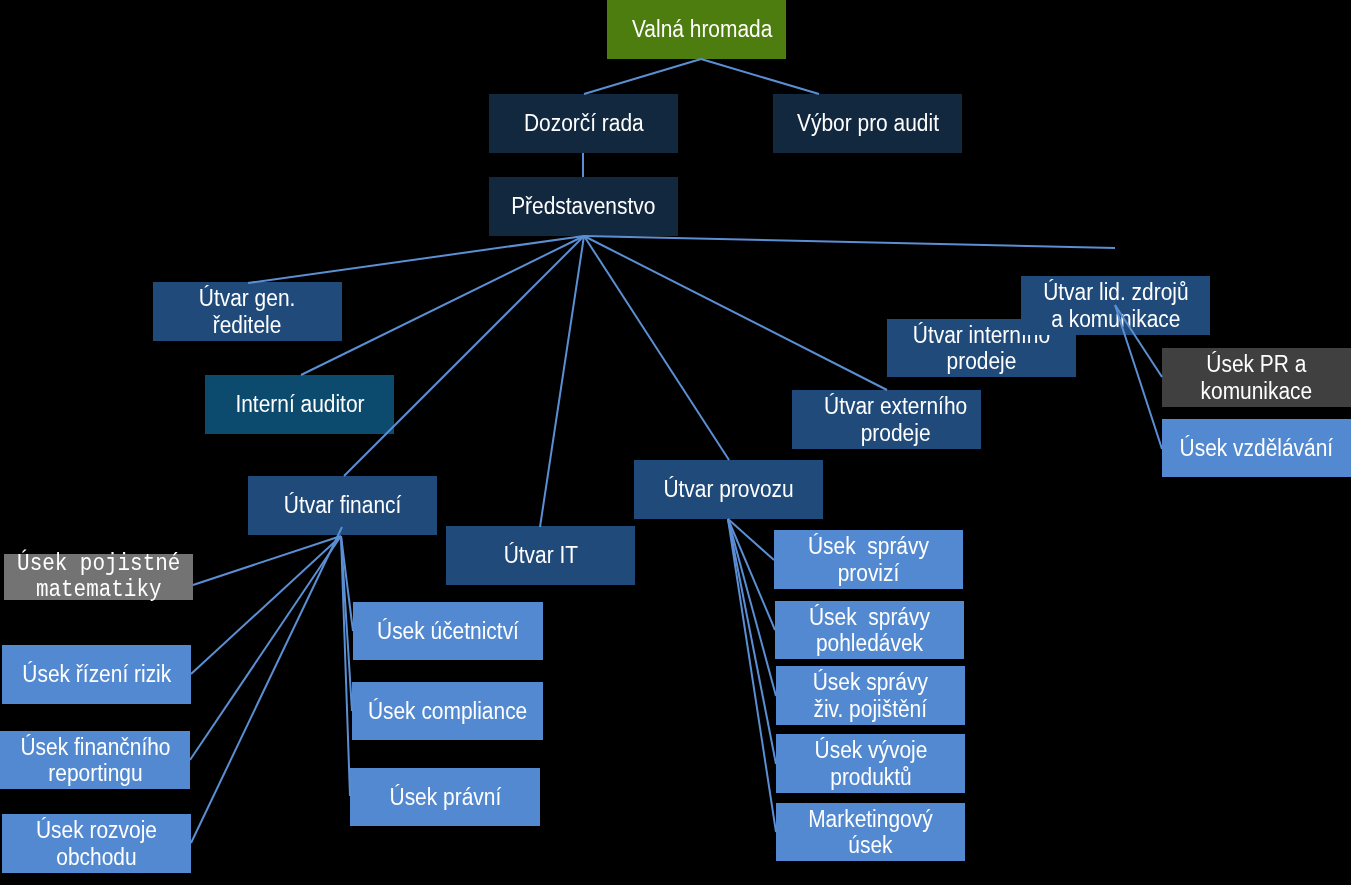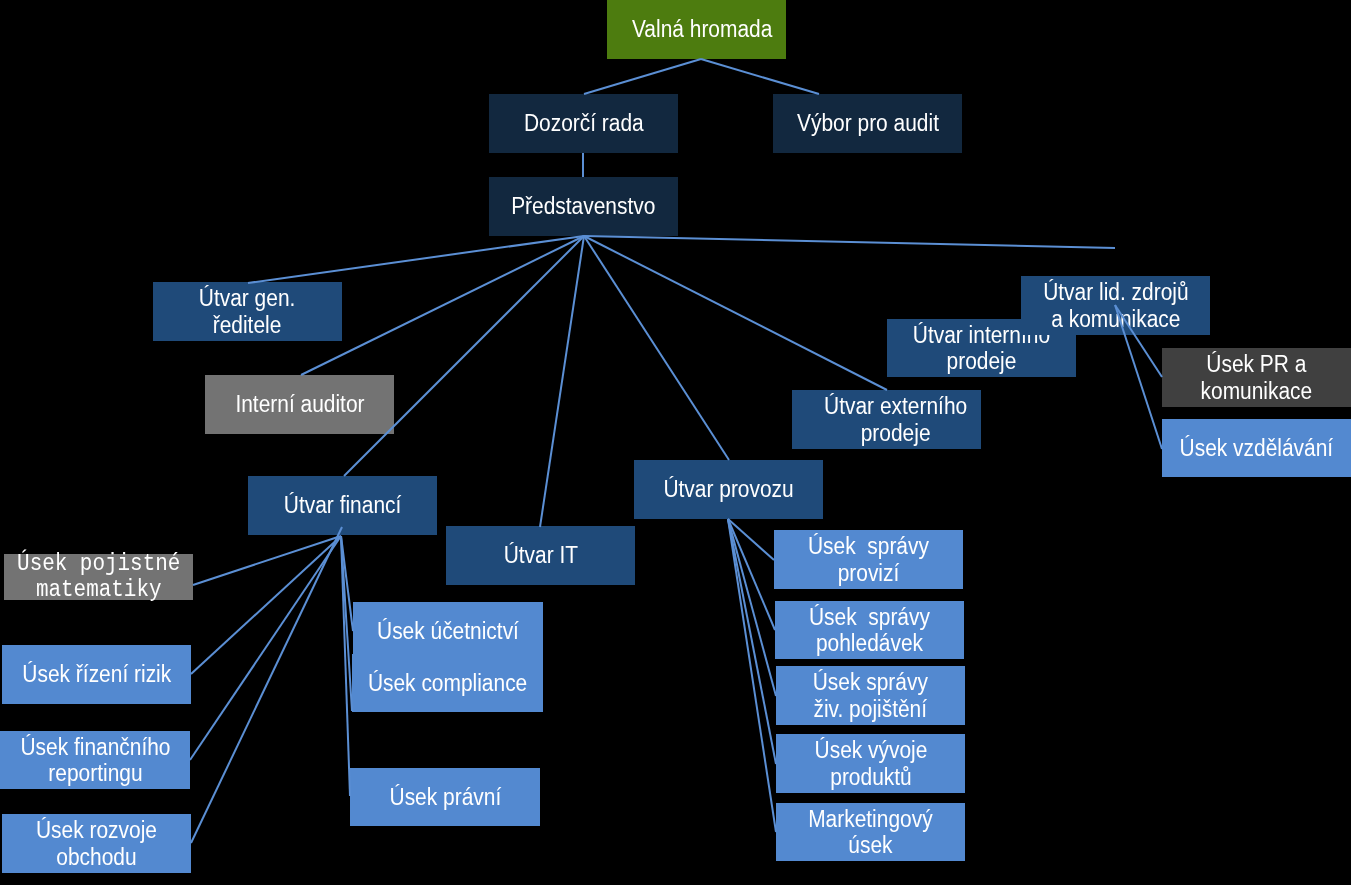--- a/index.html
+++ b/index.html
@@ -27,21 +27,21 @@
       </div>
       <div class="node tier-dark" style="left:725px;top:94px;width:189px;height:59px;background:#12283F;margin-left:48px;">
         <span class="lbl" style="color:#FFFFFF;"><span class="line">Výbor pro audit</span></span>
       </div>
       <div class="node tier-dark" style="left:489px;top:177px;width:189px;height:59px;background:#12283F;">
         <span class="lbl" style="color:#FFFFFF;"><span class="line">Představenstvo</span></span>
       </div>
       <div class="node tier-mid" style="left:153px;top:282px;width:189px;height:59px;background:#1F4A79;">
         <span class="lbl" style="color:#FFFFFF;"><span class="line">Útvar gen.</span><span class="line">ředitele</span></span>
       </div>
-      <div class="node tier-mid" style="left:205px;top:375px;width:189px;height:59px;background:#737373;">
+      <div class="node tier-mid" style="left:205px;top:375px;width:189px;height:59px;background:#0c4a6e;">
         <span class="lbl" style="color:#FFFFFF;"><span class="line">Interní auditor</span></span>
       </div>
       <div class="node tier-mid" style="left:248px;top:476px;width:189px;height:59px;background:#1F4A79;">
         <span class="lbl" style="color:#FFFFFF;"><span class="line">Útvar financí</span></span>
       </div>
       <div class="node tier-mid" style="left:446px;top:526px;width:189px;height:59px;background:#1F4A79;">
         <span class="lbl" style="color:#FFFFFF;"><span class="line">Útvar IT</span></span>
       </div>
       <div class="node tier-mid" style="left:634px;top:460px;width:189px;height:59px;background:#1F4A79;">
         <span class="lbl" style="color:#FFFFFF;"><span class="line">Útvar provozu</span></span>
@@ -69,21 +69,21 @@
       </div>
       <div class="node tier-light" style="left:0px;top:731px;width:190px;height:58px;background:#5389D0;">
         <span class="lbl" style="color:#FFFFFF;"><span class="line">Úsek finančního</span><span class="line">reportingu</span></span>
       </div>
       <div class="node tier-light" style="left:2px;top:814px;width:189px;height:59px;background:#5389D0;">
         <span class="lbl" style="color:#FFFFFF;"><span class="line">Úsek rozvoje</span><span class="line">obchodu</span></span>
       </div>
       <div class="node tier-light" style="left:353px;top:602px;width:190px;height:58px;background:#5389D0;">
         <span class="lbl" style="color:#FFFFFF;"><span class="line">Úsek účetnictví</span></span>
       </div>
-      <div class="node tier-light" style="left:352px;top:654px;width:191px;height:58px;background:#5389D0;">
+      <div class="node tier-light" style="left:352px;top:682px;width:191px;height:58px;background:#5389D0;">
         <span class="lbl" style="color:#FFFFFF;"><span class="line">Úsek compliance</span></span>
       </div>
       <div class="node tier-light" style="left:350px;top:768px;width:190px;height:58px;background:#5389D0;">
         <span class="lbl" style="color:#FFFFFF;"><span class="line">Úsek právní</span></span>
       </div>
       <div class="node tier-light" style="left:774px;top:530px;width:189px;height:59px;background:#5389D0;">
         <span class="lbl" style="color:#FFFFFF;"><span class="line">Úsek  správy</span><span class="line">provizí</span></span>
       </div>
       <div class="node tier-light" style="left:775px;top:601px;width:189px;height:58px;background:#5389D0;">
         <span class="lbl" style="color:#FFFFFF;"><span class="line">Úsek  správy</span><span class="line">pohledávek</span></span>

